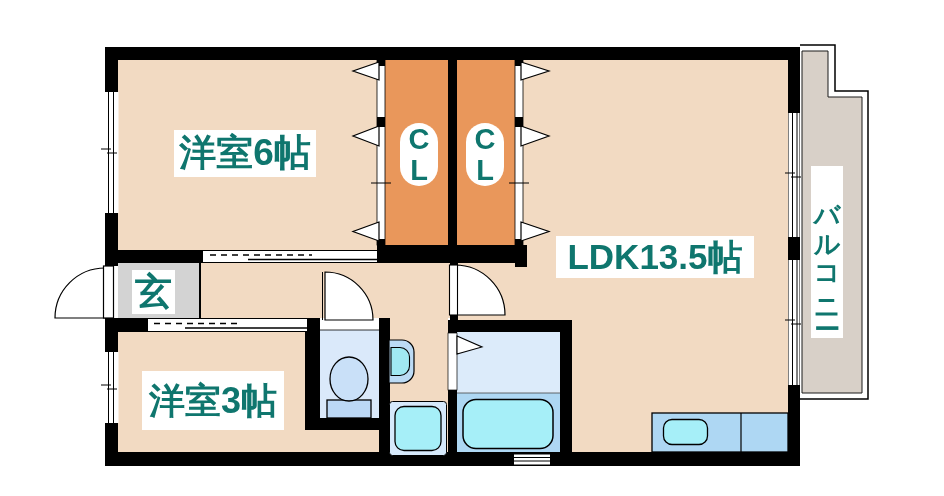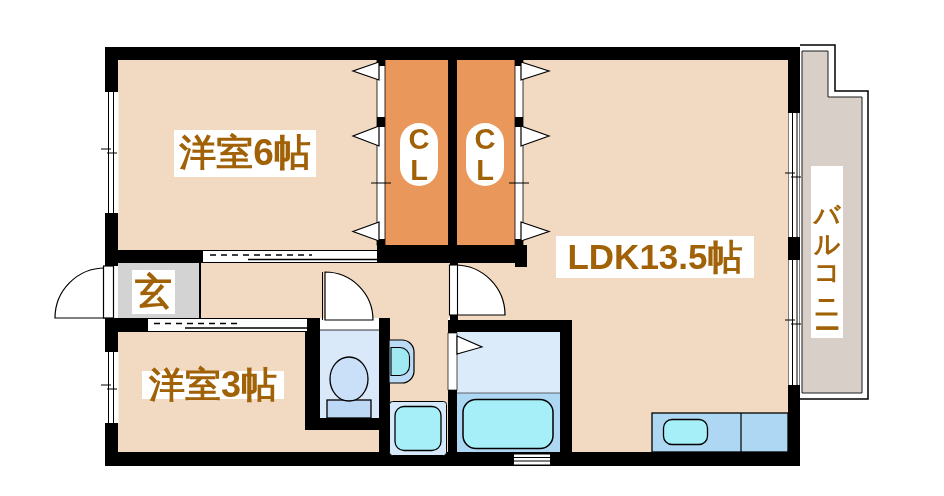--- a/index.html
+++ b/index.html
@@ -1,21 +1,21 @@
 <!DOCTYPE html>
 <html><head>
 <meta charset="utf-8">
 <style>
   html,body{margin:0;padding:0;background:#fff;}
   #plan{position:relative;width:944px;height:496px;background:#fff;
         font-family:"Liberation Sans","DejaVu Sans",sans-serif;overflow:hidden;}
   .fill{position:absolute;}
   .wall{position:absolute;background:#000;}
   svg.overlay{position:absolute;left:0;top:0;}
-  .room-label{position:absolute;background:#fff;color:#a16207;font-weight:bold;
+  .room-label{position:absolute;background:#fff;color:#0f766e;font-weight:bold;
       display:flex;align-items:center;justify-content:center;text-align:center;
       line-height:1.05;white-space:nowrap;}
   .room-label.stack{word-break:break-all;white-space:normal;border-radius:19px;}
   .room-label.vert{writing-mode:vertical-rl;text-orientation:mixed;
       letter-spacing:3px;white-space:normal;}
 </style>
 </head>
 <body>
 
 <div id="plan">
@@ -166,14 +166,14 @@
       <rect x="663.5" y="419.5" width="44" height="25" rx="8.5" fill="#A6EFF8" stroke="#000" stroke-width="1.3"></rect>
     </g>
   </svg>
 
   <div class="room-label" style="left:174px;top:130px;width:142px;height:47px;font-size:37px;">洋室6帖</div>
   <div class="room-label stack" style="left:400px;top:123px;width:38px;height:63px;font-size:29px;">CL</div>
   <div class="room-label stack" style="left:466px;top:123px;width:38px;height:63px;font-size:29px;">CL</div>
   <div class="room-label" style="left:556px;top:236px;width:198px;height:42px;font-size:35px;text-align:right;">LDK13.5帖</div>
   <div class="room-label vert" style="left:811px;top:166px;width:32px;height:172px;font-size:26px;">バルコニー</div>
   <div class="room-label" style="left:132px;top:270px;width:43px;height:44px;font-size:37px;">玄</div>
-  <div class="room-label" style="left:142px;top:371px;width:142px;height:28px;font-size:36px;text-align:center;">洋室3帖</div>
+  <div class="room-label" style="left:142px;top:371px;width:142px;height:59px;font-size:36px;text-align:center;">洋室3帖</div>
 </div>
 
 </body></html>

